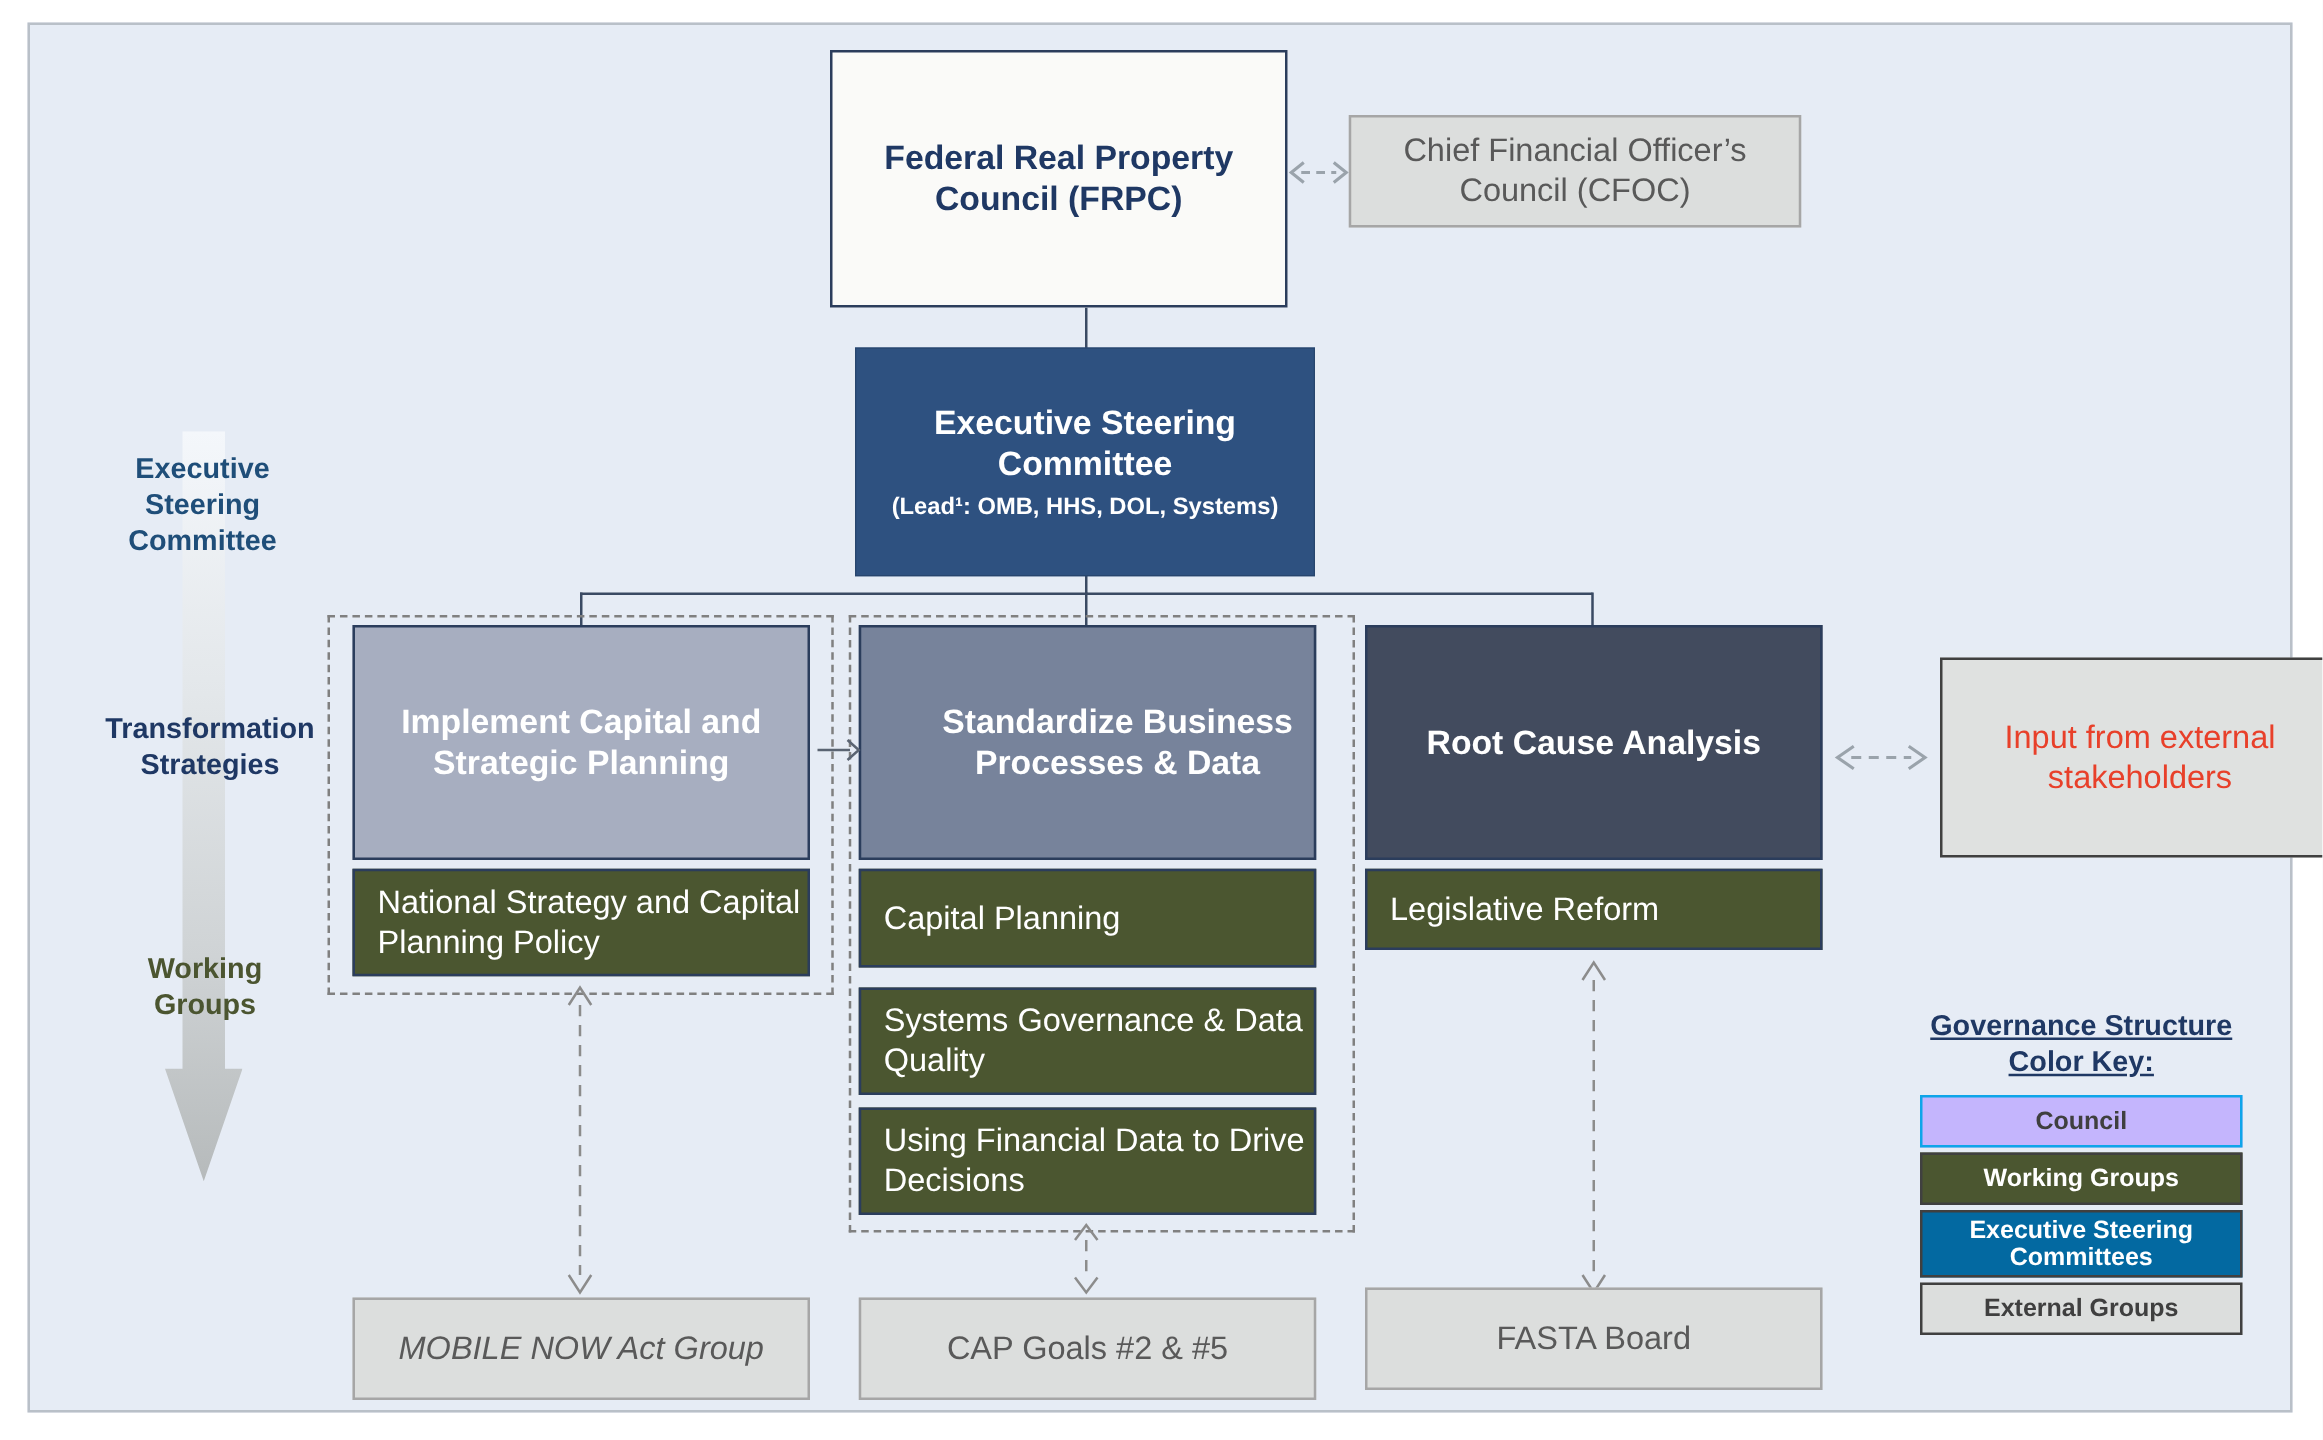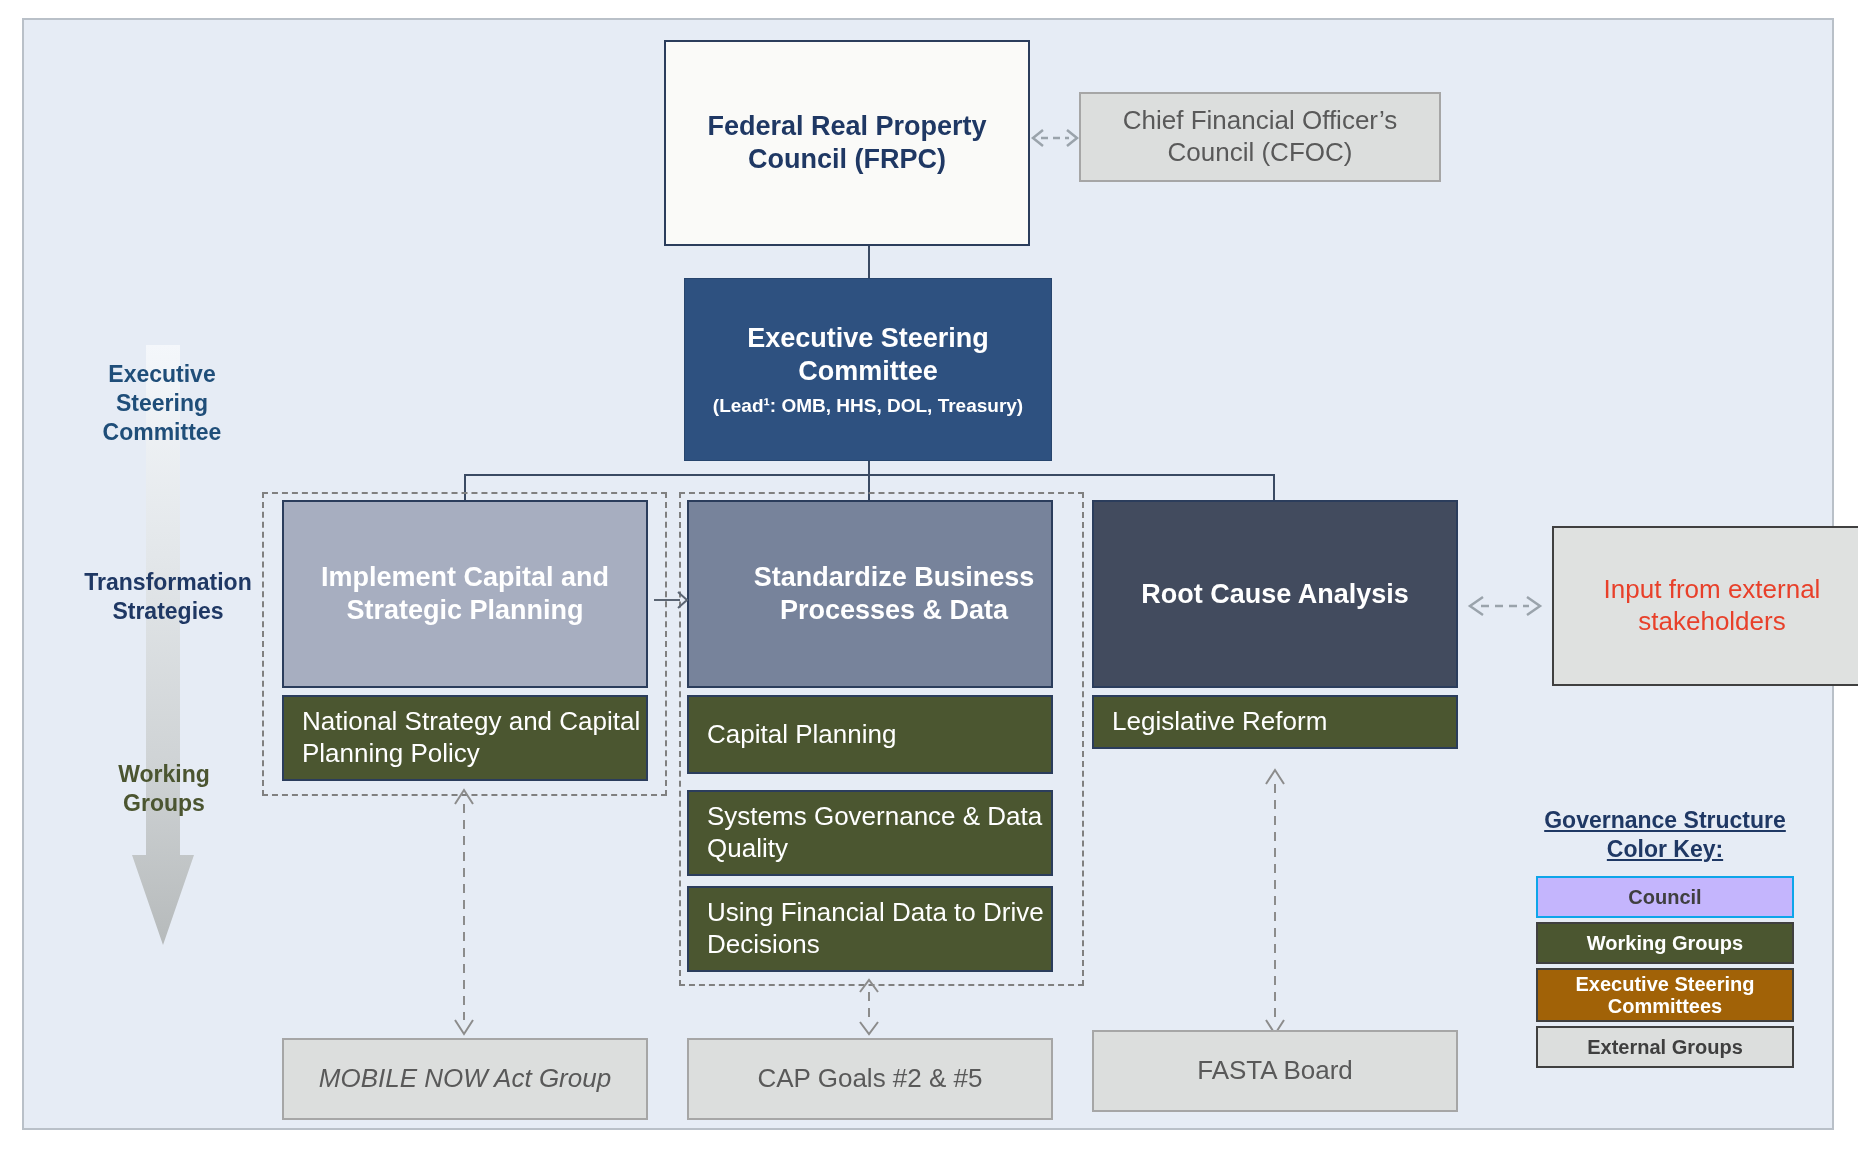--- a/index.html
+++ b/index.html
@@ -169,21 +169,21 @@
     align-items: center;
     justify-content: center;
     text-align: center;
     font-weight: bold;
     font-size: 20px;
     margin-bottom: 4px;
     line-height: 1.1;
   }
   .lg-council { background: #c4b5fd; border: 2px solid #0ea5e9; color: #3f3f3f; }
   .lg-wg { background: #4b5630; border: 2px solid #404040; color: #ffffff; }
-  .lg-esc { background: #a16207; border: 2px solid #404040; color: #ffffff; height: 54px; text-align: center; }
+  .lg-esc { background: #0369a1; border: 2px solid #404040; color: #ffffff; height: 54px; text-align: center; }
   .lg-ext { background: #dcdedd; border: 2px solid #404040; color: #3f3f3f; }
 </style>
 </head>
 <body>
 
 <div id="canvas">
   <div id="panel">
 
     <svg id="grad-arrow" viewBox="0 0 62 600" preserveAspectRatio="none">
       <defs>
@@ -226,21 +226,21 @@
     </div>
 
     <svg class="arrow-svg" style="left:1007px; top:104px; width:48px; height:28px;" viewBox="0 0 48 28">
       <line x1="10" y1="14" x2="38" y2="14" stroke="#9aa3ab" stroke-width="2.5" stroke-dasharray="7,5"></line>
       <polyline points="12,6 2,14 12,22" fill="none" stroke="#9aa3ab" stroke-width="2.5"></polyline>
       <polyline points="36,6 46,14 36,22" fill="none" stroke="#9aa3ab" stroke-width="2.5"></polyline>
     </svg>
 
     <div class="box esc" style="left:660px; top:258px; width:368px; height:183px; flex-direction:column;">
       <span>Executive Steering Committee</span>
-      <span class="sub">(Lead¹: OMB, HHS, DOL, Treasury)</span>
+      <span class="sub">(Lead¹: OMB, HHS, DOL, Systems)</span>
     </div>
 
     <div class="dash-group" style="left:238px; top:472px; width:405px; height:304px;"></div>
     <div class="dash-group" style="left:655px; top:472px; width:405px; height:494px;"></div>
 
     <div class="box strategy-light" style="left:258px; top:480px; width:366px; height:188px;">
       <span>Implement Capital and Strategic Planning</span>
     </div>
 
     <div class="box strategy-mid" style="left:663px; top:480px; width:366px; height:188px;">
@@ -265,21 +265,21 @@
     </div>
 
     <div class="box wg" style="left:663px; top:770px; width:366px; height:86px;">
       <span>Systems Governance &amp; Data Quality</span>
     </div>
 
     <div class="box wg" style="left:663px; top:866px; width:366px; height:86px;">
       <span>Using Financial Data to Drive Decisions</span>
     </div>
 
-    <div class="box wg" style="left:1068px; top:675px; width:366px; height:54px;">
+    <div class="box wg" style="left:1068px; top:675px; width:366px; height:65px;">
       <span>Legislative Reform</span>
     </div>
 
     <div class="box external-outline" style="left:1528px; top:506px; width:320px; height:160px;">
       <span>Input from external stakeholders</span>
     </div>
 
     <svg class="arrow-svg" style="left:1443px; top:572px; width:76px; height:28px;" viewBox="0 0 76 28">
       <line x1="14" y1="14" x2="62" y2="14" stroke="#9aa3ab" stroke-width="2.5" stroke-dasharray="8,6"></line>
       <polyline points="16,5 3,14 16,23" fill="none" stroke="#9aa3ab" stroke-width="2.5"></polyline>

